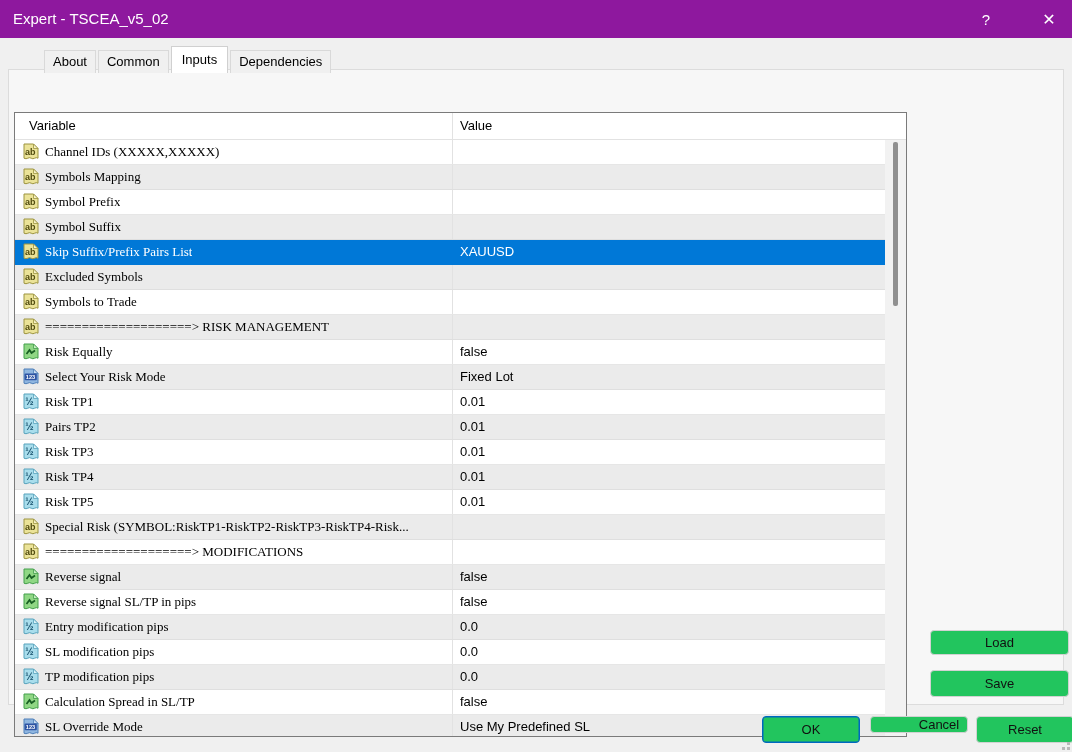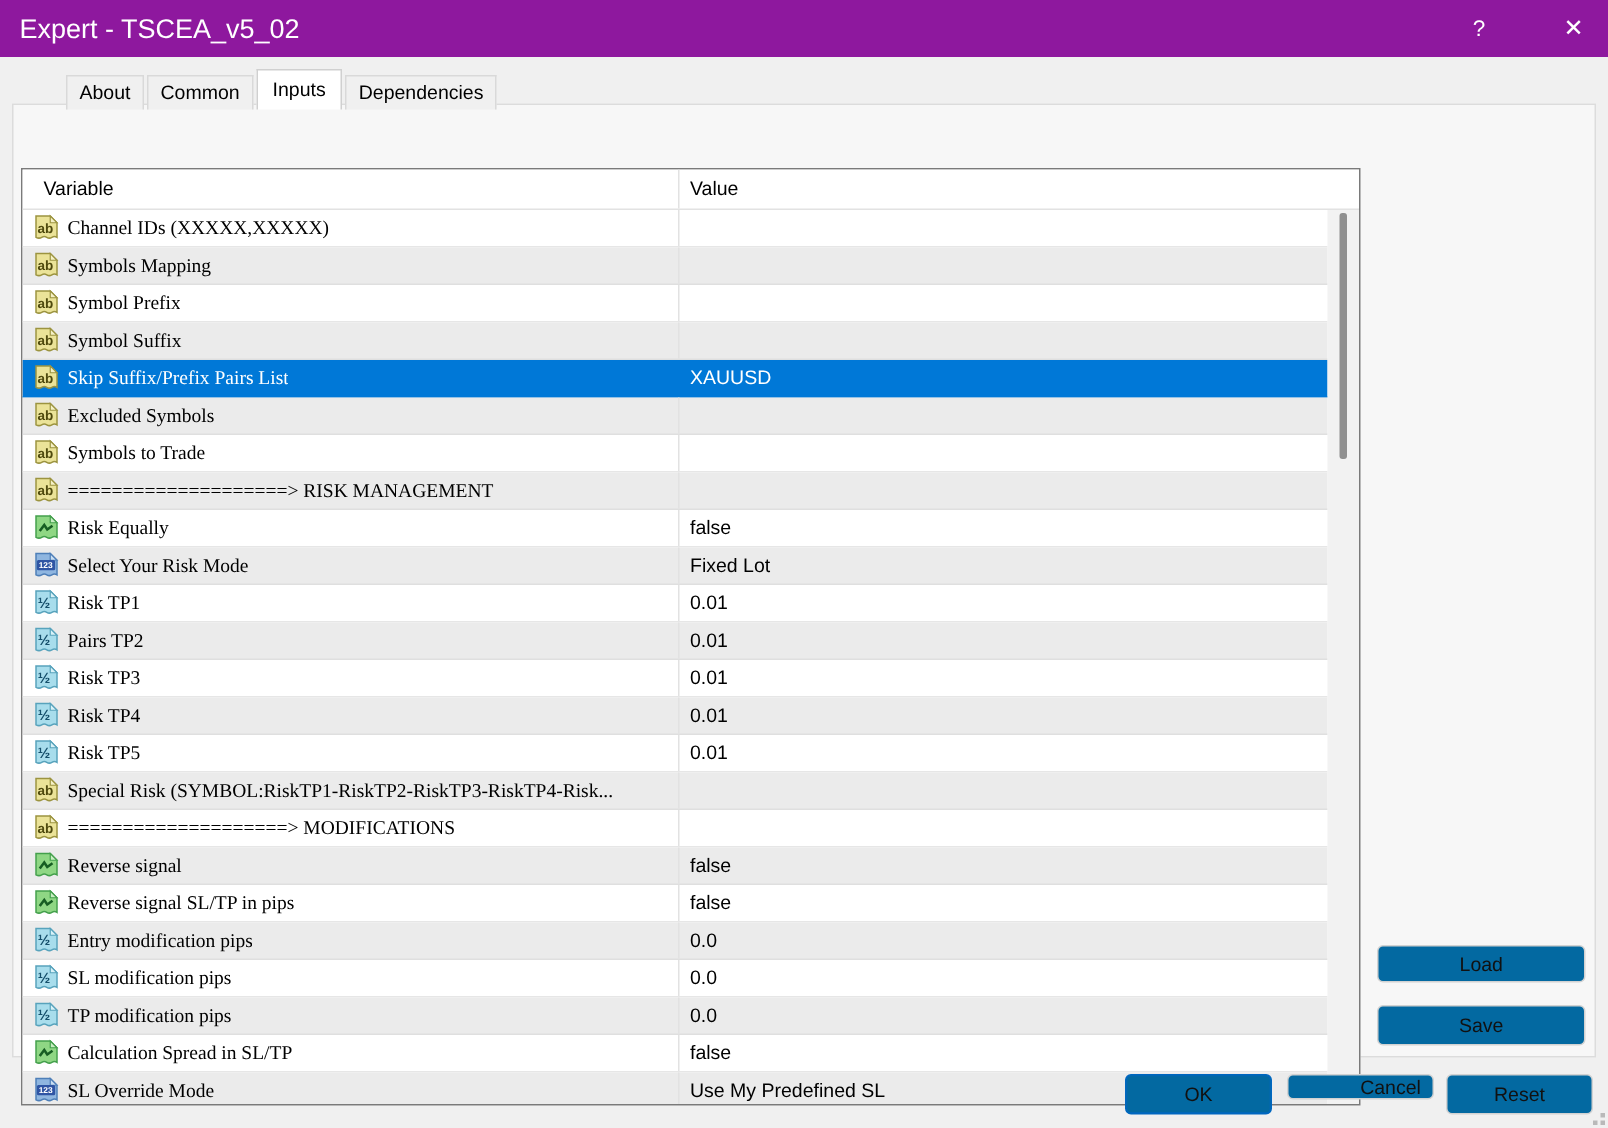--- a/index.html
+++ b/index.html
@@ -3,21 +3,21 @@
 <meta charset="utf-8">
 <style>
   html,body{margin:0;padding:0;background:#cfcfcf;}
   *{box-sizing:border-box;}
   .window{
     position:relative;width:1072px;height:752px;background:#f0f0f0;
     font-family:"Liberation Sans",sans-serif;color:#000;overflow:hidden;
   }
   
   .titlebar{position:absolute;left:0;top:0;width:1072px;height:38px;background:#8E189E;}
-  .title-text{position:absolute;left:13px;top:0;line-height:38px;color:#fff;font-size:18px;}
+  .title-text{position:absolute;left:13px;top:0;line-height:38px;color:#fff;font-size:15px;}
   .tb-btn{position:absolute;top:0;width:46px;height:38px;color:#fff;font-size:15px;
     display:flex;align-items:center;justify-content:center;cursor:default;}
   .tb-help{right:63px;}
   .tb-close{right:0;font-size:16px;}
   
   .tabs{position:absolute;left:8px;top:46px;display:flex;align-items:flex-end;z-index:3;padding-left:36px;}
   .tab{height:23px;line-height:22px;padding:0 8px;font-size:13px;background:#f0f0f0;
     border:1px solid #d9d9d9;border-bottom:none;margin-right:2px;position:relative;}
   .tab.active{height:27px;line-height:25px;background:#ffffff;padding:0 10px;z-index:4;
     border-color:#d0d0d0;}
@@ -37,23 +37,23 @@
   .cell-var{width:437px;display:flex;align-items:center;overflow:hidden;white-space:nowrap;}
   .type-icon{width:20px;height:20px;margin:0 4px 0 6px;flex:0 0 auto;}
   .var-label{white-space:nowrap;overflow:hidden;font-family:Liberation Serif, serif;}
   .cell-val{flex:1;line-height:24px;padding-left:7px;border-left:1px solid #e2e2e2;
     white-space:nowrap;overflow:hidden;}
   .row.selected .cell-val{border-left-color:transparent;}
   
   .vscroll{position:absolute;top:27px;right:0;bottom:0;width:21px;background:#f2f2f2;}
   .vthumb{position:absolute;left:8px;top:2px;width:5px;height:164px;background:#909090;border-radius:2px;}
   
-  .btn{position:absolute;background:#0369a1;border:1px solid #d2d2d2;border-radius:4px;
+  .btn{position:absolute;background:#22c55e;border:1px solid #d2d2d2;border-radius:4px;
     font-family:"Liberation Sans",sans-serif;font-size:13px;color:#111;
-    display:flex;align-items:center;justify-content:center;cursor:default;}
+    display:flex;align-items:center;justify-content:center;cursor:default;margin-left:12px;}
   .btn-load{left:918px;top:630px;width:139px;height:25px;}
   .btn-save{left:918px;top:670px;width:139px;height:27px;}
   .btn-ok{left:750px;top:716px;width:98px;height:27px;border:1px solid #0067c0;box-shadow:inset 0 0 0 0.5px #0067c0;}
   .btn-cancel{left:858px;top:716px;width:98px;height:17px;padding-left:40px;}
   .btn-reset{left:964px;top:716px;width:98px;height:27px;}
   
   .grip{position:absolute;right:2px;bottom:2px;width:10px;height:10px;}
   .grip i{position:absolute;width:3px;height:3px;background:#b9b9b9;}
   .grip .g1{right:0;bottom:0;} .grip .g2{right:5px;bottom:0;} .grip .g3{right:0;bottom:5px;}
 </style>

